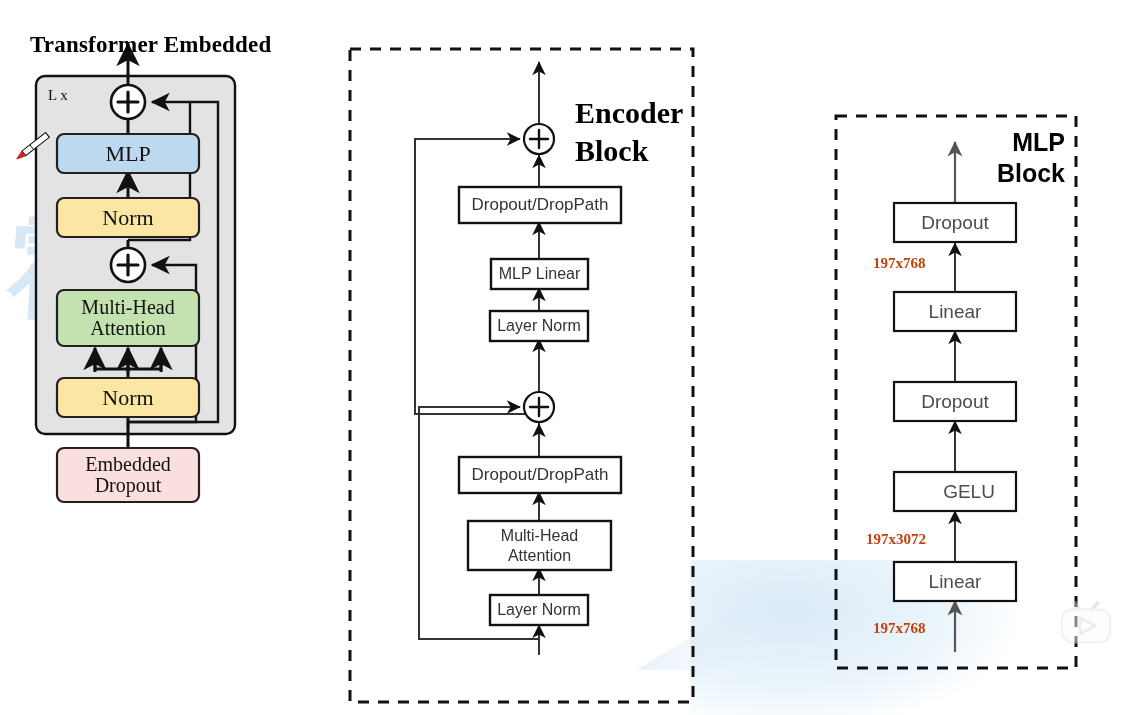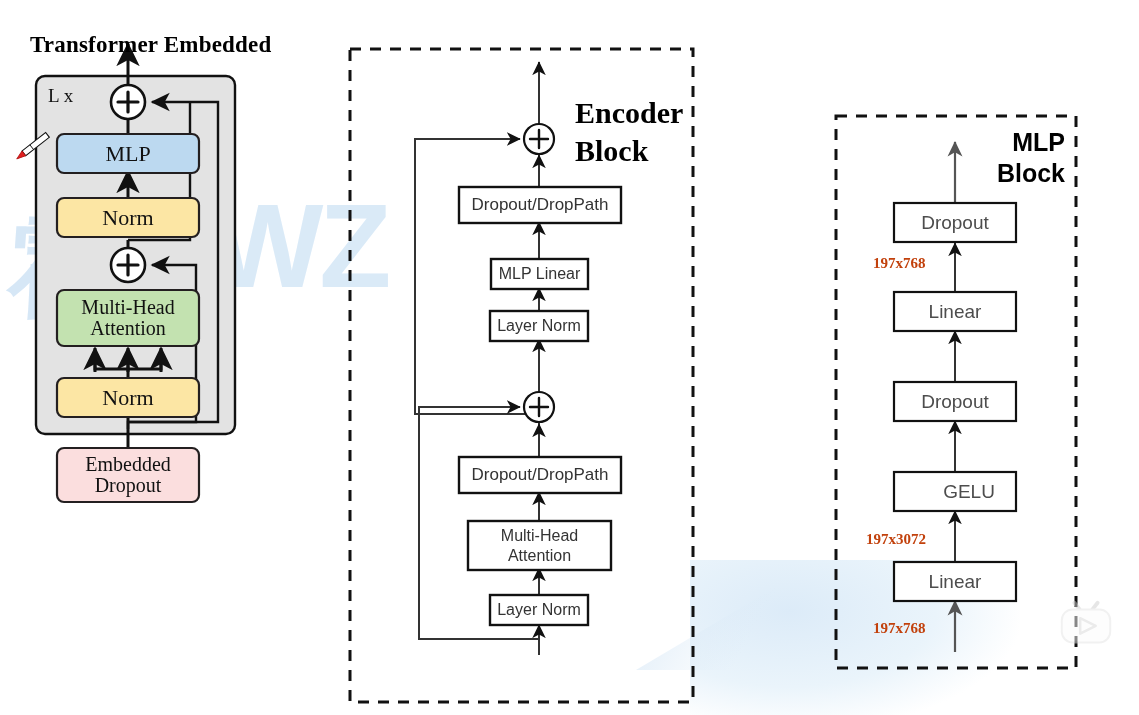--- a/index.html
+++ b/index.html
@@ -65,21 +65,20 @@
   .node-gray{color:#4d4d4d;}
 </style>
 </head>
 <body>
 
 <div class="stage">
 
   <div class="wm-blob"></div>
   <div class="wm-blob2"></div>
   <div class="wm-cn">霍啦</div>
-  <div class="wm-lat">WZ</div>
 
   <svg class="layer" viewBox="0 0 1139 715">
     <defs>
       <marker id="ah-bk" markerWidth="9" markerHeight="9" refX="7.4" refY="4.5" orient="auto">
         <path d="M0,0.6 L8,4.5 L0,8.4 L2.1,4.5 Z" fill="#111"></path>
       </marker>
       <marker id="ah-bk-s" markerWidth="8" markerHeight="8" refX="6.6" refY="4" orient="auto">
         <path d="M0,0.6 L7,4 L0,7.4 L1.9,4 Z" fill="#111"></path>
       </marker>
       <marker id="ah-gy" markerWidth="8" markerHeight="8" refX="6.6" refY="4" orient="auto">
@@ -181,21 +180,21 @@
 
       <rect x="894" y="203" width="122" height="39" fill="#fff" stroke="#111" stroke-width="2.2"></rect>
       <rect x="894" y="292" width="122" height="39" fill="#fff" stroke="#111" stroke-width="2.2"></rect>
       <rect x="894" y="382" width="122" height="39" fill="#fff" stroke="#111" stroke-width="2.2"></rect>
       <rect x="894" y="472" width="122" height="39" fill="#fff" stroke="#111" stroke-width="2.2"></rect>
       <rect x="894" y="562" width="122" height="39" fill="#fff" stroke="#111" stroke-width="2.2"></rect>
     </g>
   </svg>
 
   <div class="title-serif" style="left:30px;top:32px;font-size:23px;letter-spacing:.2px;">Transformer Embedded</div>
-  <div class="lbl serif" style="left:48px;top:84px;width:48px;height:24px;justify-content:flex-start;font-size:19px;">L x</div>
+  <div class="lbl serif" style="left:48px;top:84px;width:48px;height:24px;justify-content:flex-start;font-size:15px;">L x</div>
 
   <div class="lbl serif" style="left:57px;top:134px;width:142px;height:39px;font-size:22px;">MLP</div>
   <div class="lbl serif" style="left:57px;top:198px;width:142px;height:39px;font-size:22px;">Norm</div>
   <div class="lbl serif" style="left:57px;top:290px;width:142px;height:56px;font-size:20px;flex-direction:column;">
     <span>Multi-Head</span>
     <span>Attention</span>
   </div>
   <div class="lbl serif" style="left:57px;top:378px;width:142px;height:39px;font-size:22px;">Norm</div>
   <div class="lbl serif" style="left:57px;top:448px;width:142px;height:54px;font-size:20px;flex-direction:column;border-radius:8px;">
     <span>Embedded</span>

